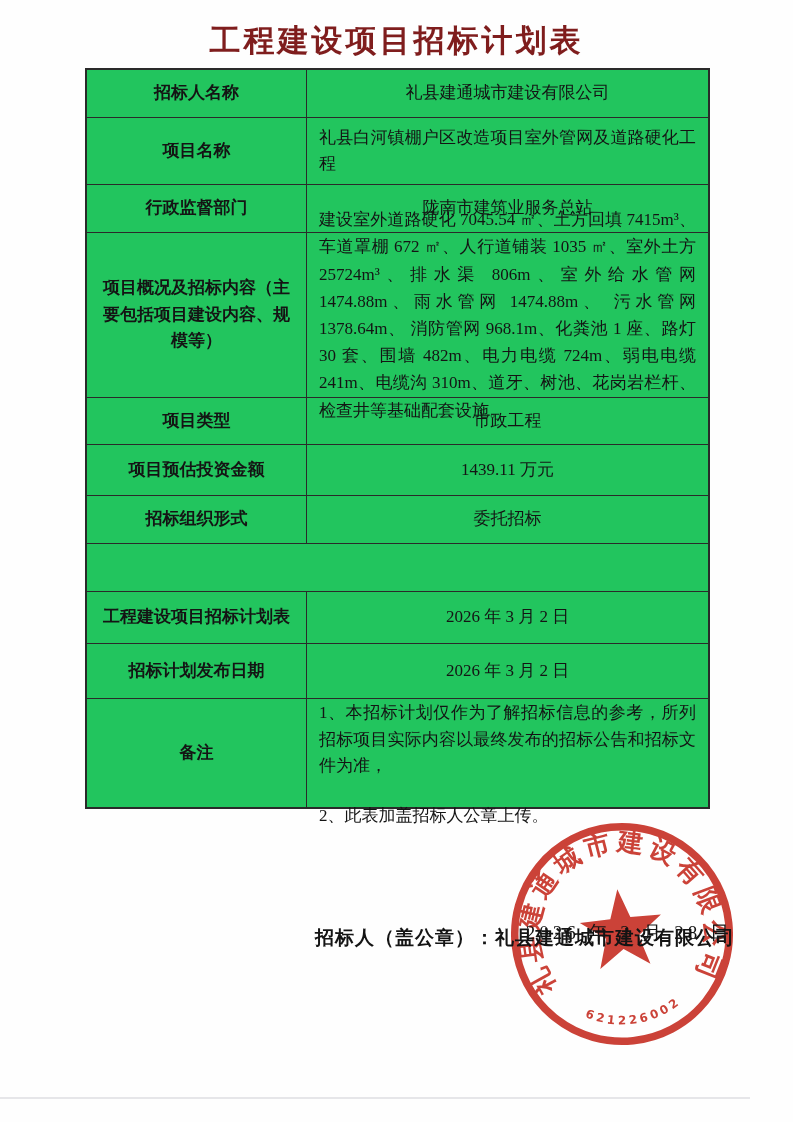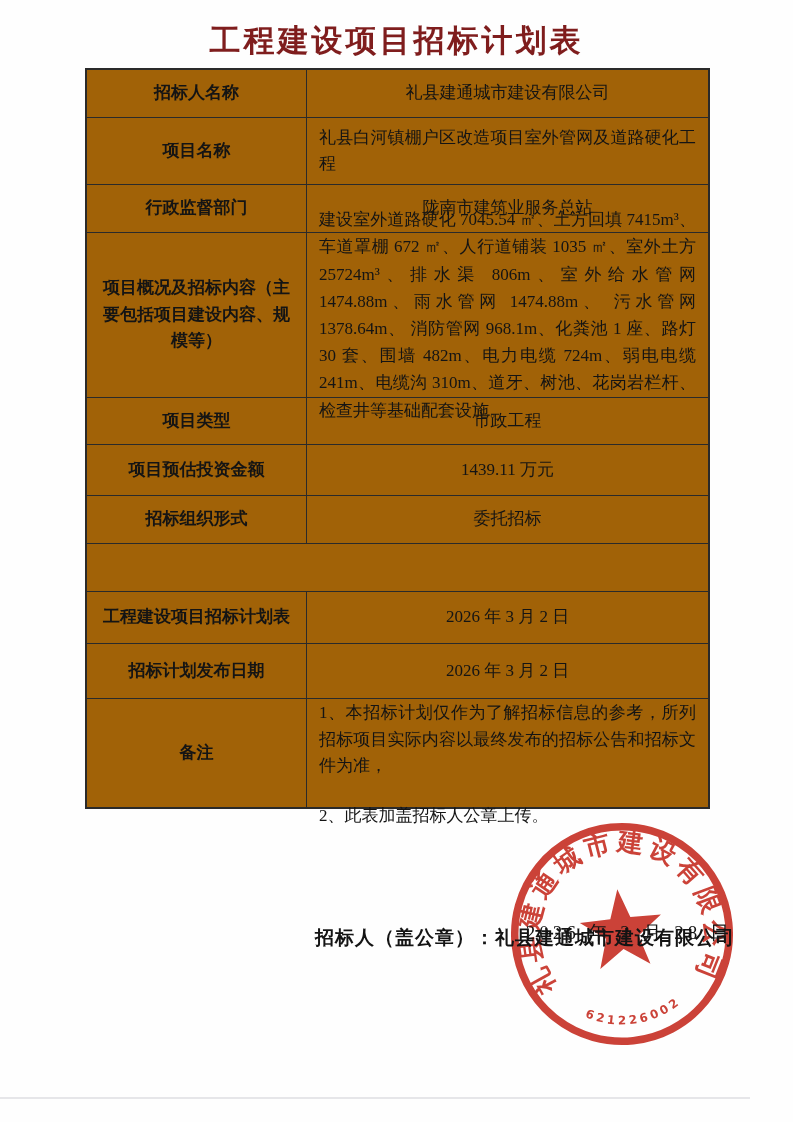--- a/index.html
+++ b/index.html
@@ -15,21 +15,21 @@
   .doc-title{
     position:absolute;top:20px;left:0;right:0;
     text-align:center;
     font-size:31px;font-weight:700;letter-spacing:3px;
     color:#7f1d1d;
   }
   .bid-table{
     position:absolute;left:85px;top:68px;width:625px;
     border:2px solid #2a2a2a;
     box-sizing:border-box;
-    background:#a16207;
+    background:#22c55e;
   }
   .tr{display:flex;box-sizing:border-box;border-top:1px solid #2a2a2a;}
   .tr:first-child{border-top:none;}
   .th{
     width:220px;flex:0 0 220px;box-sizing:border-box;
     border-right:1px solid #2a2a2a;
     display:flex;align-items:center;justify-content:center;
     text-align:center;
     font-size:17px;font-weight:600;line-height:1.55;
     padding:2px 10px;

